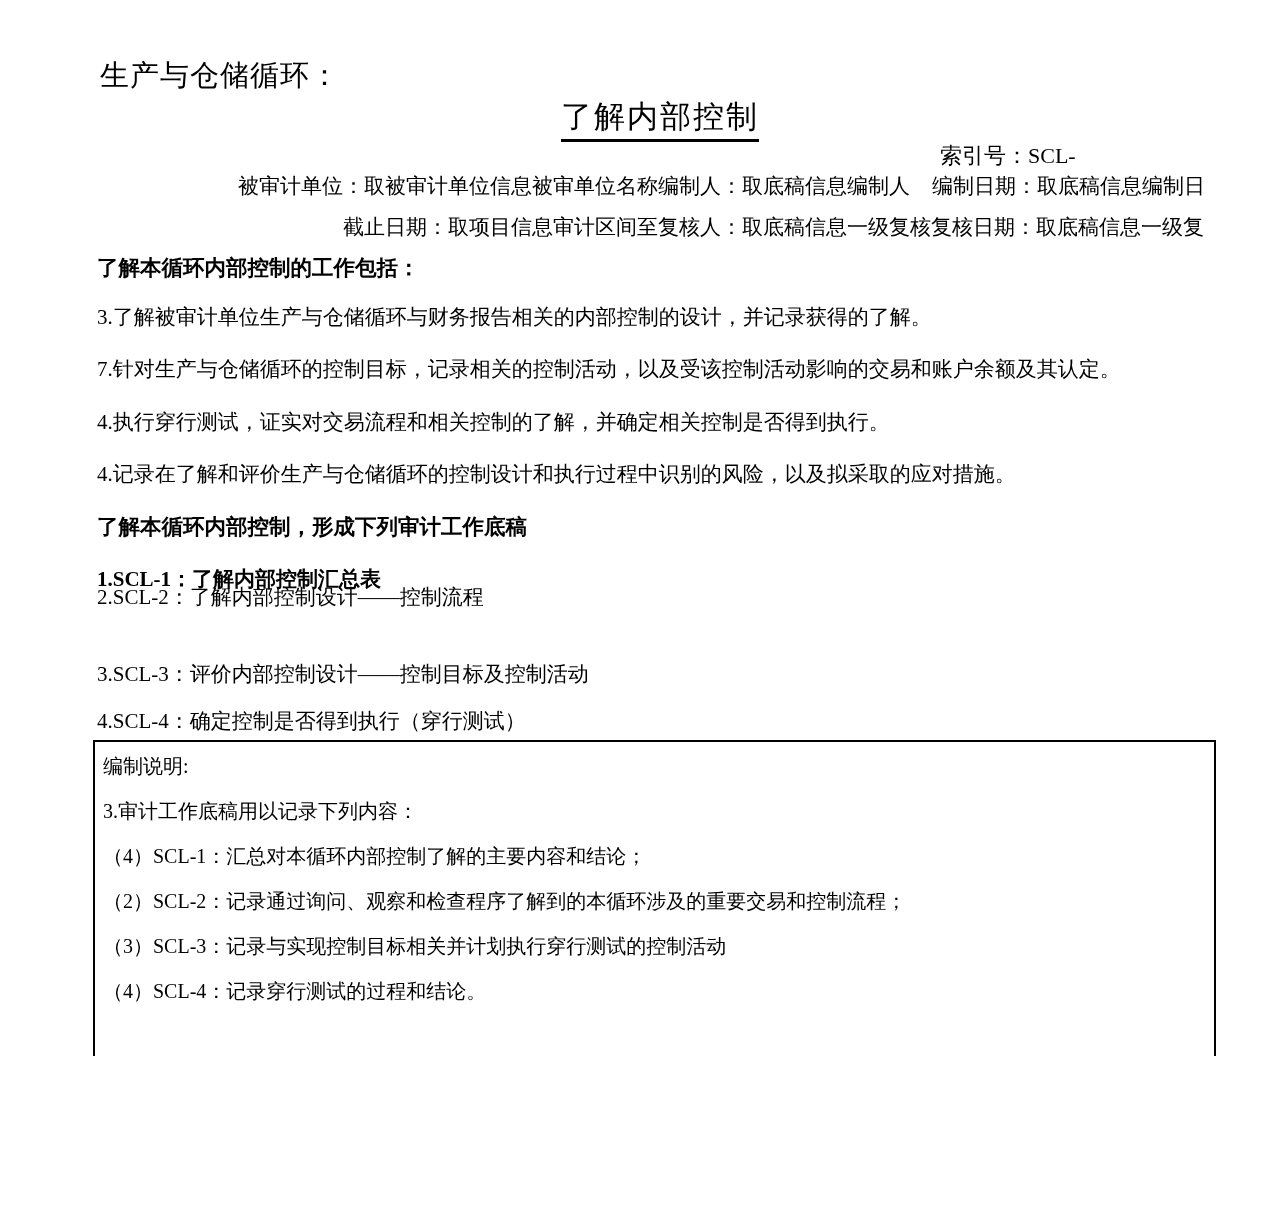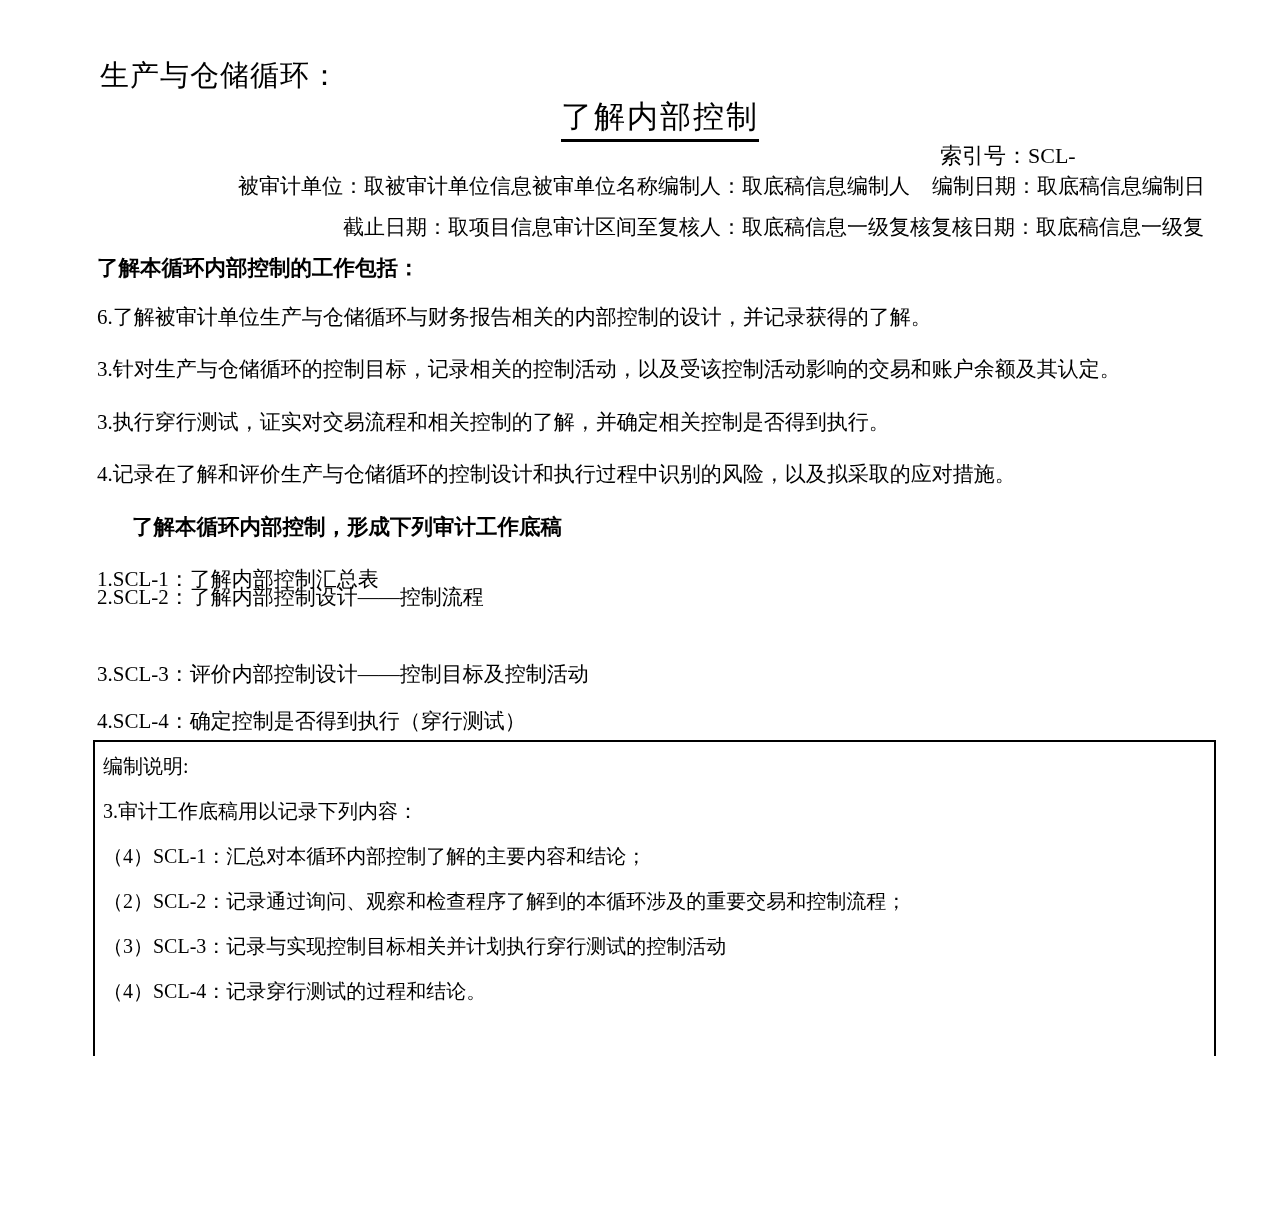--- a/index.html
+++ b/index.html
@@ -18,24 +18,24 @@
   .doc-title{display:inline-block;position:relative;left:20px;font-size:31px;
              letter-spacing:2px;border-bottom:3px solid #000;padding-bottom:1px;}
   .index-row{top:141px;left:940px;font-size:22px;}
   .meta-row{left:97px;width:1170px;display:flex;font-size:21px;text-align:right;}
   .meta-row1{top:172px;}
   .meta-row2{top:213px;}
   .meta-left{display:inline-block;width:561px;}
   .gap{display:inline-block;width:22px;}
   .sec-heading{left:97px;font-weight:bold;font-size:21.5px;}
   .h1{top:253px;}
-  .h2{top:512px;margin-left:35px;}
+  .h2{top:512px;}
   .li{left:97px;font-size:21px;}
   .w0{top:303px;} .w1{top:355px;} .w2{top:408px;} .w3{top:460px;}
-  .p0{top:565px;} .p1{top:583px;} .p2{top:660px;} .p3{top:707px;}
+  .p0{top:565px;font-weight:bold;} .p1{top:583px;} .p2{top:660px;} .p3{top:707px;}
   .notes-box{
     position:absolute;top:740px;left:93px;
     width:1123px;height:412px;
     border:2px solid #000000;
     box-sizing:border-box;
     padding:10px 30px 0 8px;
   }
   .notes-box p{
     margin:0 0 17px 0;
     font-size:20px;
@@ -66,23 +66,23 @@
   </div>
 
   <div class="abs meta-row meta-row2">
     <span class="meta-left">截止日期：取项目信息审计区间至</span>
     <span>复核人：取底稿信息一级复核</span>
     <span>复核日期：取底稿信息一级复</span>
   </div>
 
   <div class="abs sec-heading h1">了解本循环内部控制的工作包括：</div>
 
-  <div class="abs li w0">6.了解被审计单位生产与仓储循环与财务报告相关的内部控制的设计，并记录获得的了解。</div>
-  <div class="abs li w1">3.针对生产与仓储循环的控制目标，记录相关的控制活动，以及受该控制活动影响的交易和账户余额及其认定。</div>
-  <div class="abs li w2">3.执行穿行测试，证实对交易流程和相关控制的了解，并确定相关控制是否得到执行。</div>
+  <div class="abs li w0">3.了解被审计单位生产与仓储循环与财务报告相关的内部控制的设计，并记录获得的了解。</div>
+  <div class="abs li w1">7.针对生产与仓储循环的控制目标，记录相关的控制活动，以及受该控制活动影响的交易和账户余额及其认定。</div>
+  <div class="abs li w2">4.执行穿行测试，证实对交易流程和相关控制的了解，并确定相关控制是否得到执行。</div>
   <div class="abs li w3">4.记录在了解和评价生产与仓储循环的控制设计和执行过程中识别的风险，以及拟采取的应对措施。</div>
 
   <div class="abs sec-heading h2">了解本循环内部控制，形成下列审计工作底稿</div>
 
   <div class="abs li p0">1.SCL-1：了解内部控制汇总表</div>
   <div class="abs li p1">2.SCL-2：了解内部控制设计——控制流程</div>
   <div class="abs li p2">3.SCL-3：评价内部控制设计——控制目标及控制活动</div>
   <div class="abs li p3">4.SCL-4：确定控制是否得到执行（穿行测试）</div>
 
   <div class="notes-box">

